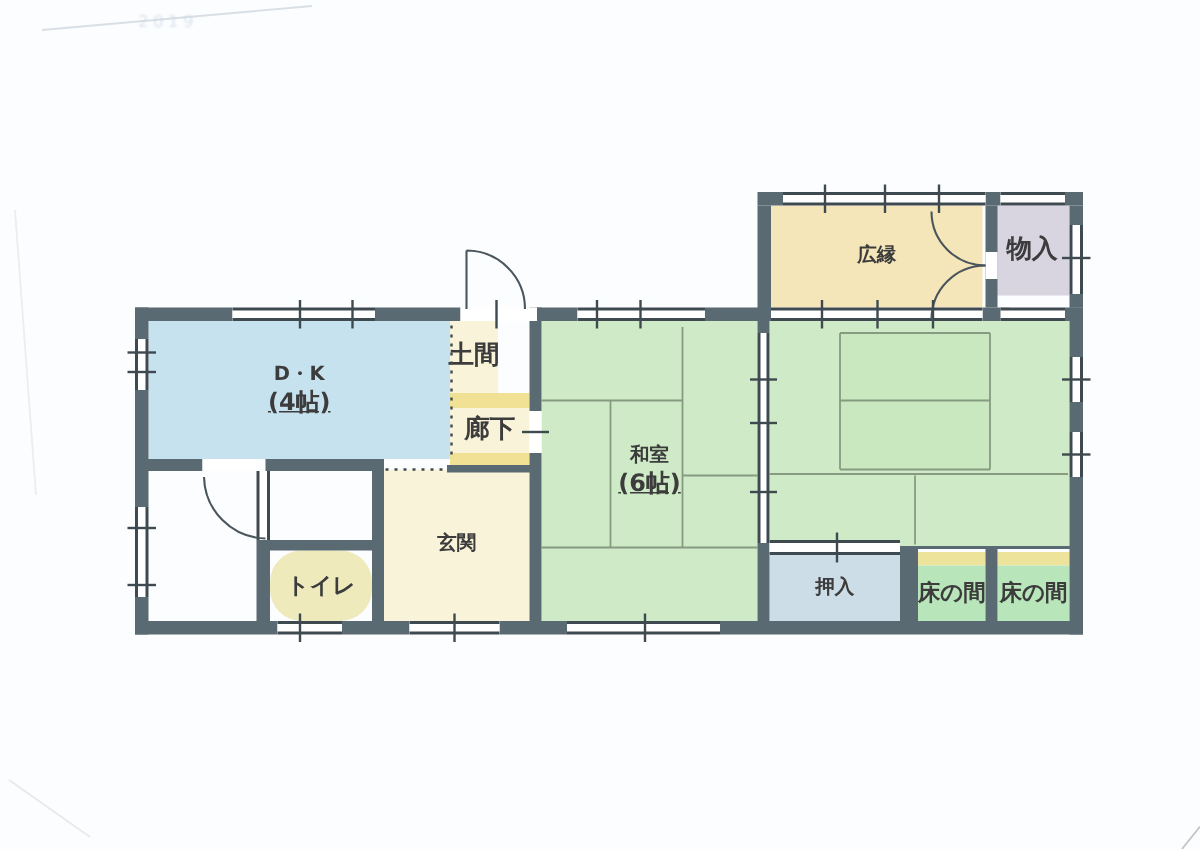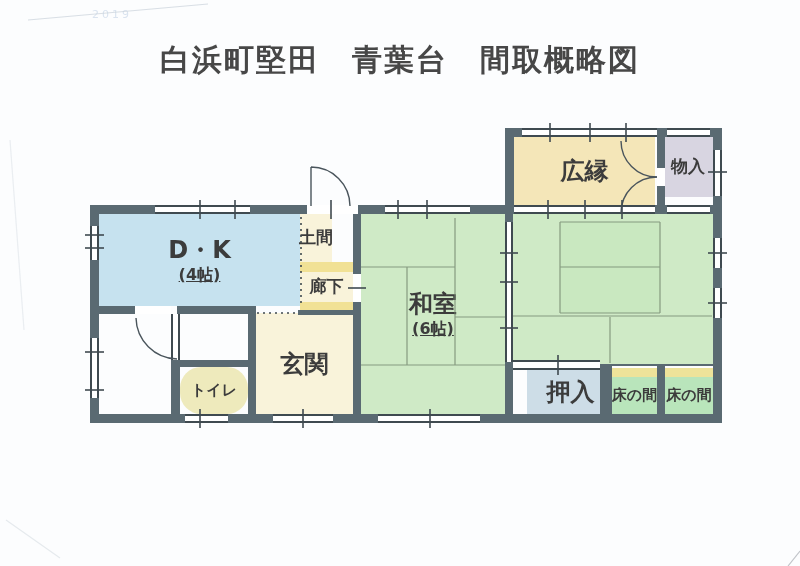--- a/index.html
+++ b/index.html
@@ -13,36 +13,35 @@
   .room{position:absolute;display:flex;flex-direction:column;align-items:center;
         justify-content:center;z-index:1;color:var(--c-label_text);font-weight:bold;}
   .band{position:absolute;z-index:1;}
   .wall{position:absolute;background:var(--c-wall);z-index:3;}
   .thin{position:absolute;background:var(--c-wall);z-index:3;}
   .win{position:absolute;background:#ffffff;z-index:4;box-sizing:border-box;}
   .win.h{border-top:2px solid var(--c-tick);border-bottom:2px solid var(--c-tick);}
   .win.v{border-left:2px solid var(--c-tick);border-right:2px solid var(--c-tick);}
   .open{position:absolute;background:#ffffff;z-index:4;}
   .rl{white-space:nowrap;line-height:1.25;}
-  .fs19{font-size:24px;} .fs17{font-size:17px;} .fs16{font-size:16px;text-decoration:underline;} .fs15{font-size:15px;}
+  .fs19{font-size:13px;} .fs17{font-size:17px;} .fs16{font-size:16px;text-decoration:underline;} .fs15{font-size:15px;}
   svg.overlay{position:absolute;left:0;top:0;z-index:6;pointer-events:none;}
   .arc{fill:none;stroke:var(--c-line);stroke-width:1.4;}
   .seam{fill:none;stroke:var(--c-seam);stroke-width:1.2;opacity:.8;}
   .dot{fill:none;stroke:var(--c-dotted);stroke-width:1.6;stroke-dasharray:2 4;}
   .tick{stroke:var(--c-tick);stroke-width:1.6;}
   .scan{stroke:var(--c-scan);stroke-width:1.2;fill:none;opacity:.7;}
   .lbl-z{z-index:5;}
 </style>
 </head>
 <body>
 
 <div class="page">
 
   <div class="stamp">2019</div>
-  <h1 class="title">白浜町堅田　青葉台　間取概略図</h1>
 
   <div class="plan">
 
     <div class="room" style="left:99px;top:214px;width:201px;height:92px;background:var(--c-dk);">
       <span class="rl fs19">D・K</span>
       <span class="rl fs16">(4帖)</span>
     </div>
 
     <div class="room" style="left:300px;top:214px;width:32px;height:48px;background:var(--c-cream);">
       <span class="rl fs17 lbl-z">土間</span>
@@ -75,21 +74,21 @@
     <div class="band" style="left:560px;top:222px;width:100px;height:91px;background:var(--c-washitsu_core);"></div>
 
     <div class="room" style="left:514px;top:137px;width:141px;height:68px;background:var(--c-hiroen);">
       <span class="rl fs19">広縁</span>
     </div>
 
     <div class="room" style="left:663px;top:137px;width:50px;height:60px;background:var(--c-monoire);">
       <span class="rl fs17 lbl-z">物入</span>
     </div>
 
-    <div class="room" style="left:527px;top:370px;width:87px;height:44px;background:var(--c-oshiire);">
+    <div class="room" style="left:513px;top:370px;width:87px;height:44px;background:var(--c-oshiire);">
       <span class="rl fs19">押入</span>
     </div>
 
     <div class="band" style="left:612px;top:368px;width:45px;height:9px;background:var(--c-tokonoma_band);"></div>
     <div class="room" style="left:612px;top:377px;width:45px;height:37px;background:var(--c-tokonoma);overflow:visible;">
       <span class="rl fs15 lbl-z">床の間</span>
     </div>
     <div class="band" style="left:665px;top:368px;width:48px;height:9px;background:var(--c-tokonoma_band);"></div>
     <div class="room" style="left:665px;top:377px;width:48px;height:37px;background:var(--c-tokonoma);overflow:visible;">
       <span class="rl fs15 lbl-z">床の間</span>

